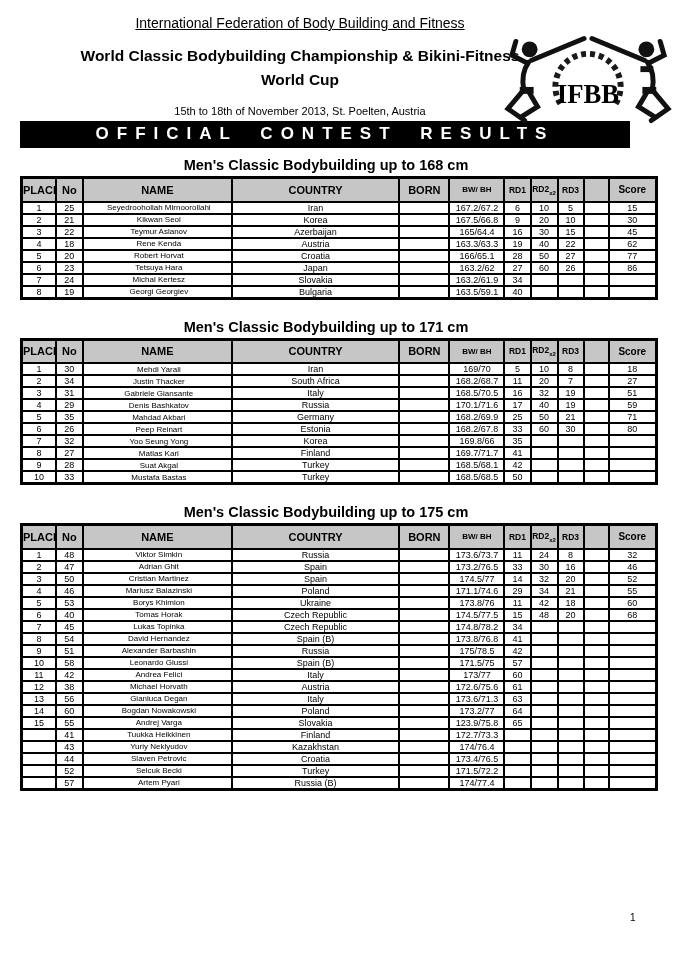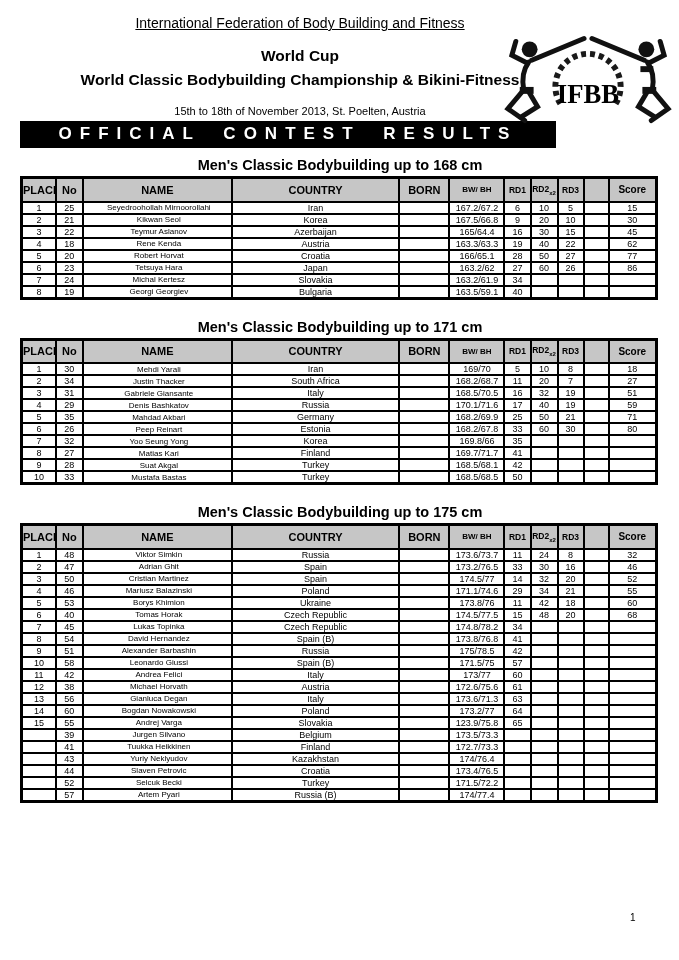--- a/index.html
+++ b/index.html
@@ -14,33 +14,33 @@
 
   .hdr { padding-top:15px; width:600px; text-align:center; }
   .federation {
     font-size:14px; font-weight:400;
     text-decoration:underline; margin:0;
   }
   .subtitle { font-weight:bold; font-size:15.5px; margin-top:13px; line-height:1.55; }
   .date-line { font-size:11px; margin-top:13px; }
 
   .banner {
-    margin:4px 0 0 20px; width:536px;
+    margin:4px 0 0 20px; width:610px;
     background:#000; color:#fff;
     font-weight:bold; font-size:17px;
     letter-spacing:8px; word-spacing:10px;
     text-align:center; padding:3px 0 4px 0;
   }
 
   .logo { position:absolute; top:24px; right:2px; width:178px; height:114px; }
 
   .section-title {
     width:652px; text-align:center;
     font-weight:bold; font-size:14.5px;
-    margin:9px 0 3px 14px;
+    margin:9px 0 3px 0;
   }
   .gap { margin-top:19px; }
 
   table.results {
     border-collapse:collapse; table-layout:fixed;
     width:638px; margin-left:20px;
     border:3px solid #000;
   }
   th, td {
     border:2px solid #000;
@@ -60,22 +60,22 @@
   .page-number { position:absolute; left:630px; top:912px; font-size:10px; }
 </style>
 </head>
 <body>
 
 <div class="page">
 
   <div class="hdr">
     <h1 class="federation">International Federation of Body Building and Fitness</h1>
     <div class="subtitle">
+      <div>World Classic Bodybuilding Championship &amp; Bikini-Fitness</div>
       <div>World Cup</div>
-      <div>World Classic Bodybuilding Championship &amp; Bikini-Fitness</div>
     </div>
     <div class="date-line">15th to 18th of November 2013, St. Poelten, Austria</div>
   </div>
 
   <svg class="logo" viewBox="0 0 180 114" xmlns="http://www.w3.org/2000/svg">
 
     <path d="M62 80 A33 33 0 1 1 118 80" fill="none" stroke="#1a1a1a" stroke-width="6" stroke-dasharray="5 4"></path>
 
     <g stroke="#111" stroke-width="5" stroke-linecap="round" fill="none">
       <path d="M33 36 L86 14"></path>
@@ -587,33 +587,20 @@
           <td class="c4"></td>
           <td class="c5">123.9/75.8</td>
           <td class="c6">65</td>
           <td class="c7"></td>
           <td class="c8"></td>
           <td class="c9"></td>
           <td class="c10"></td>
         </tr>
         <tr>
           <td class="c0"></td>
-          <td class="c1">39</td>
-          <td class="c2">Jurgen Silvano</td>
-          <td class="c3">Belgium</td>
-          <td class="c4"></td>
-          <td class="c5">173.5/73.3</td>
-          <td class="c6"></td>
-          <td class="c7"></td>
-          <td class="c8"></td>
-          <td class="c9"></td>
-          <td class="c10"></td>
-        </tr>
-        <tr>
-          <td class="c0"></td>
           <td class="c1">41</td>
           <td class="c2">Tuukka Heikkinen</td>
           <td class="c3">Finland</td>
           <td class="c4"></td>
           <td class="c5">172.7/73.3</td>
           <td class="c6"></td>
           <td class="c7"></td>
           <td class="c8"></td>
           <td class="c9"></td>
           <td class="c10"></td>

